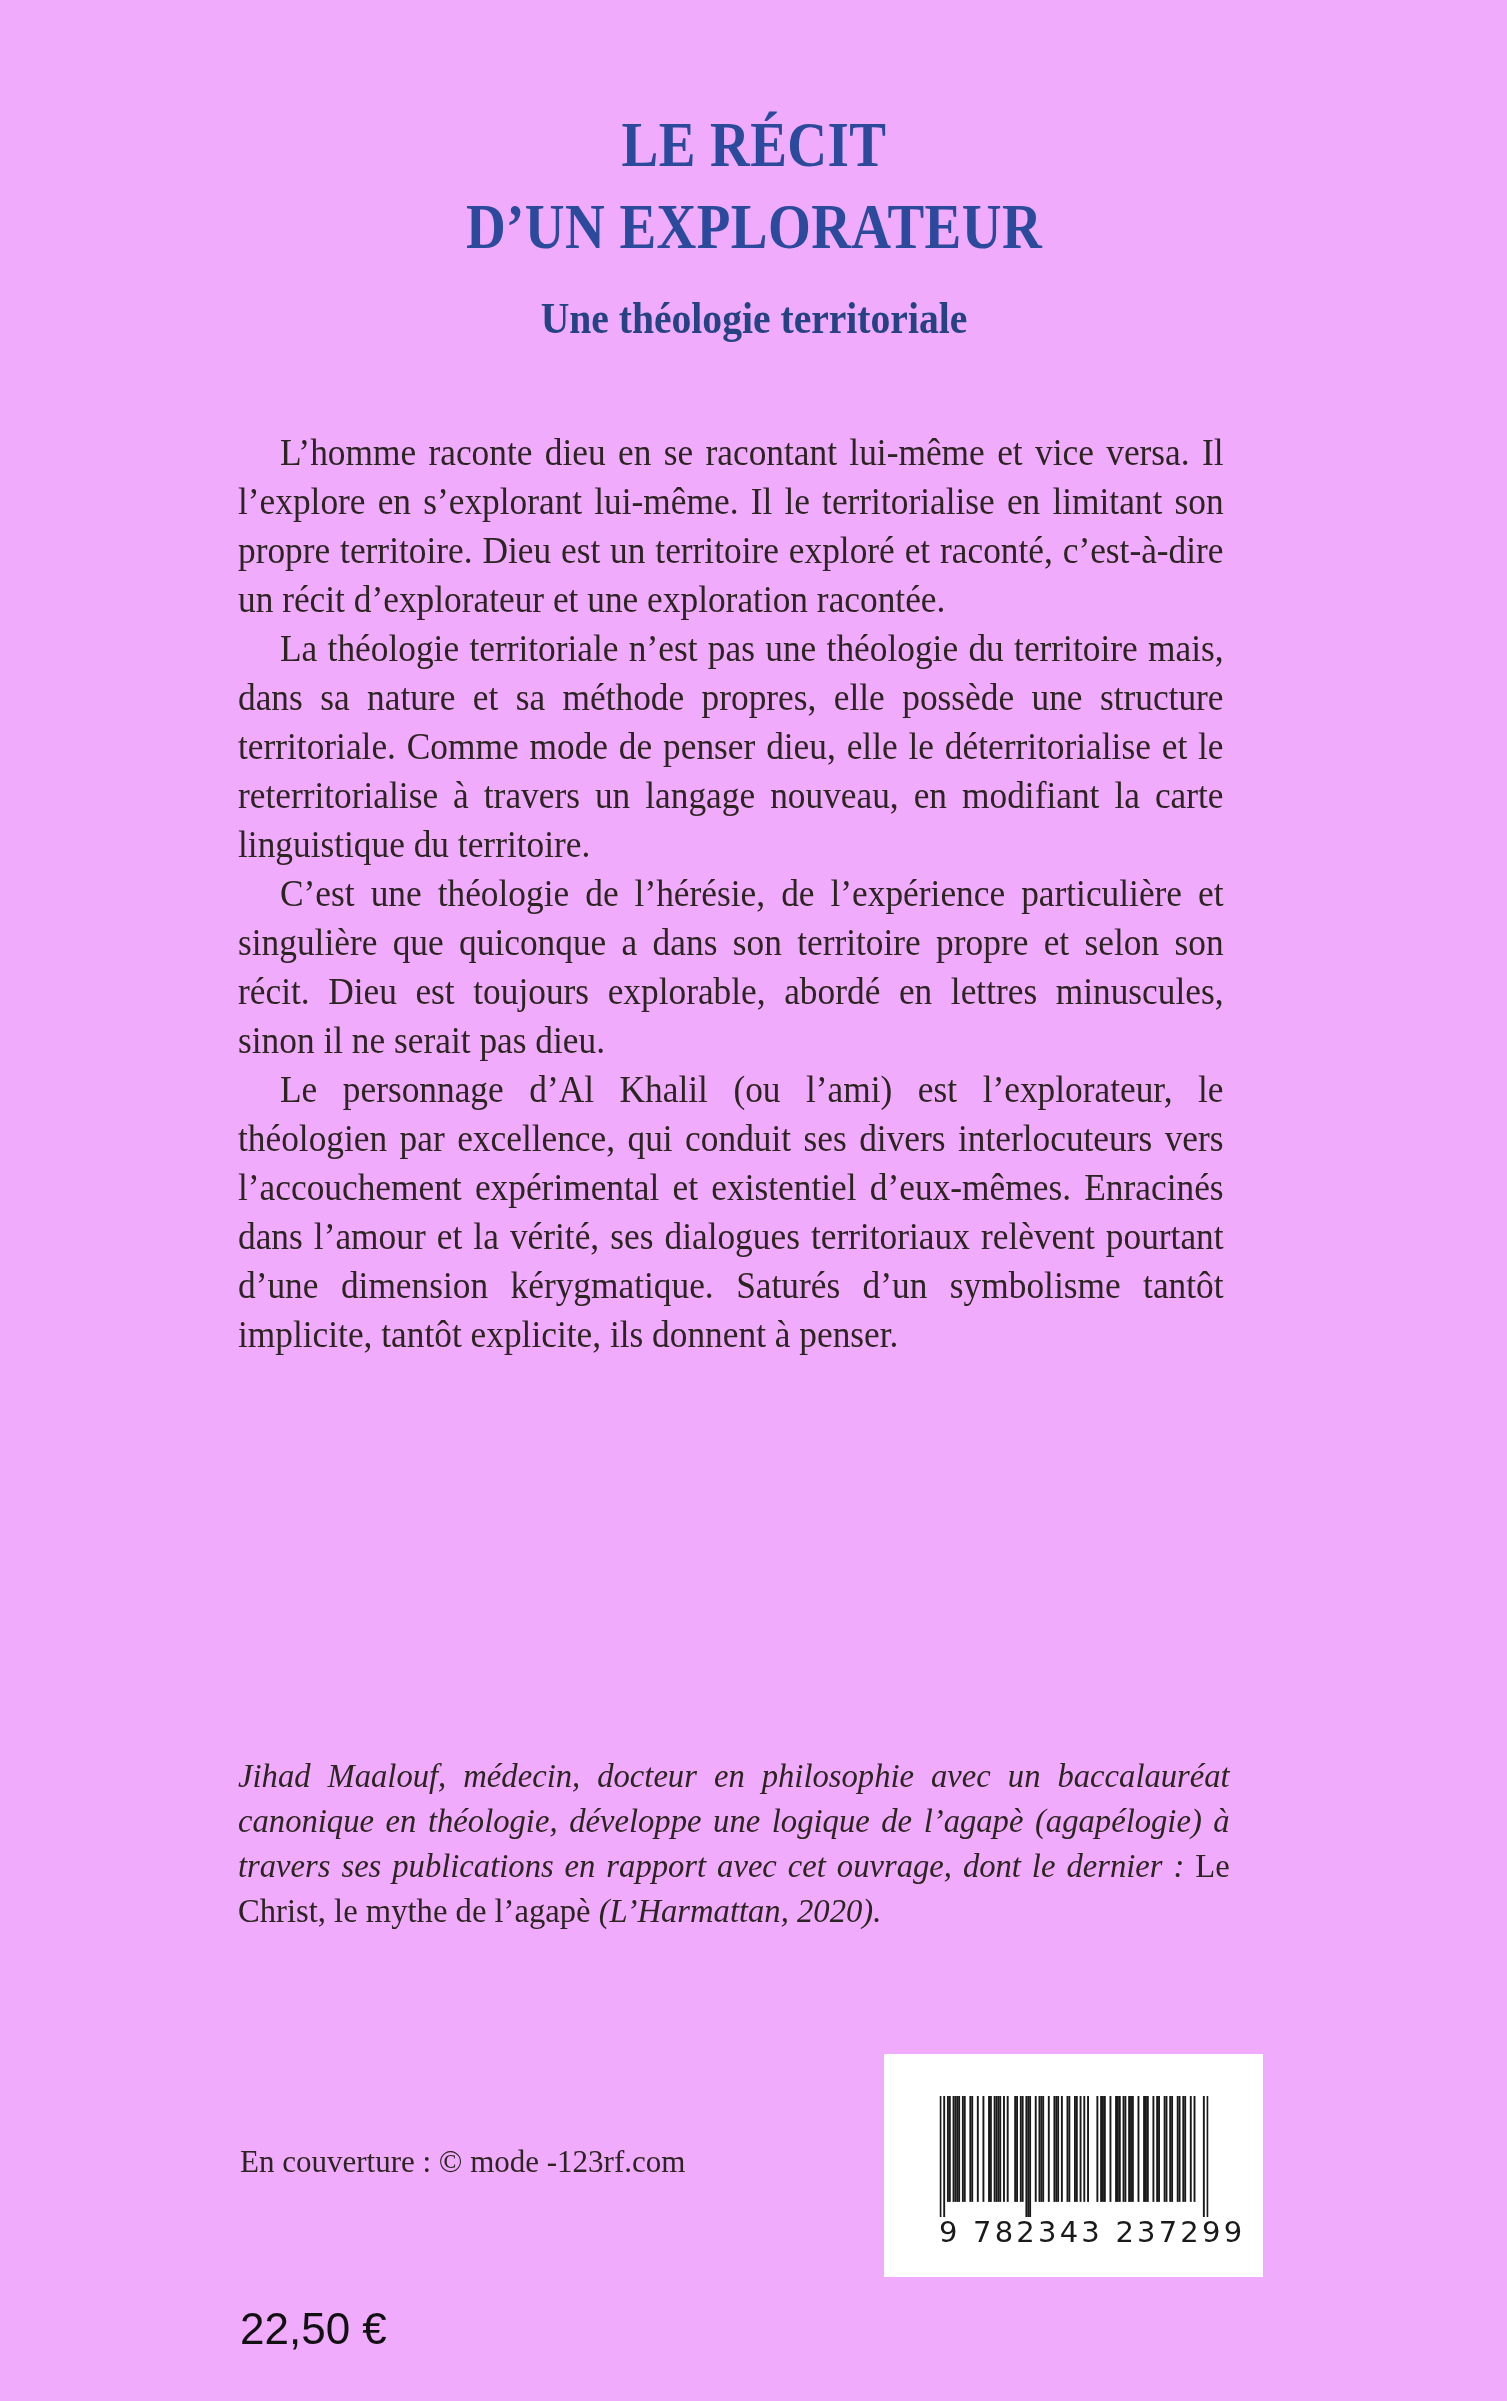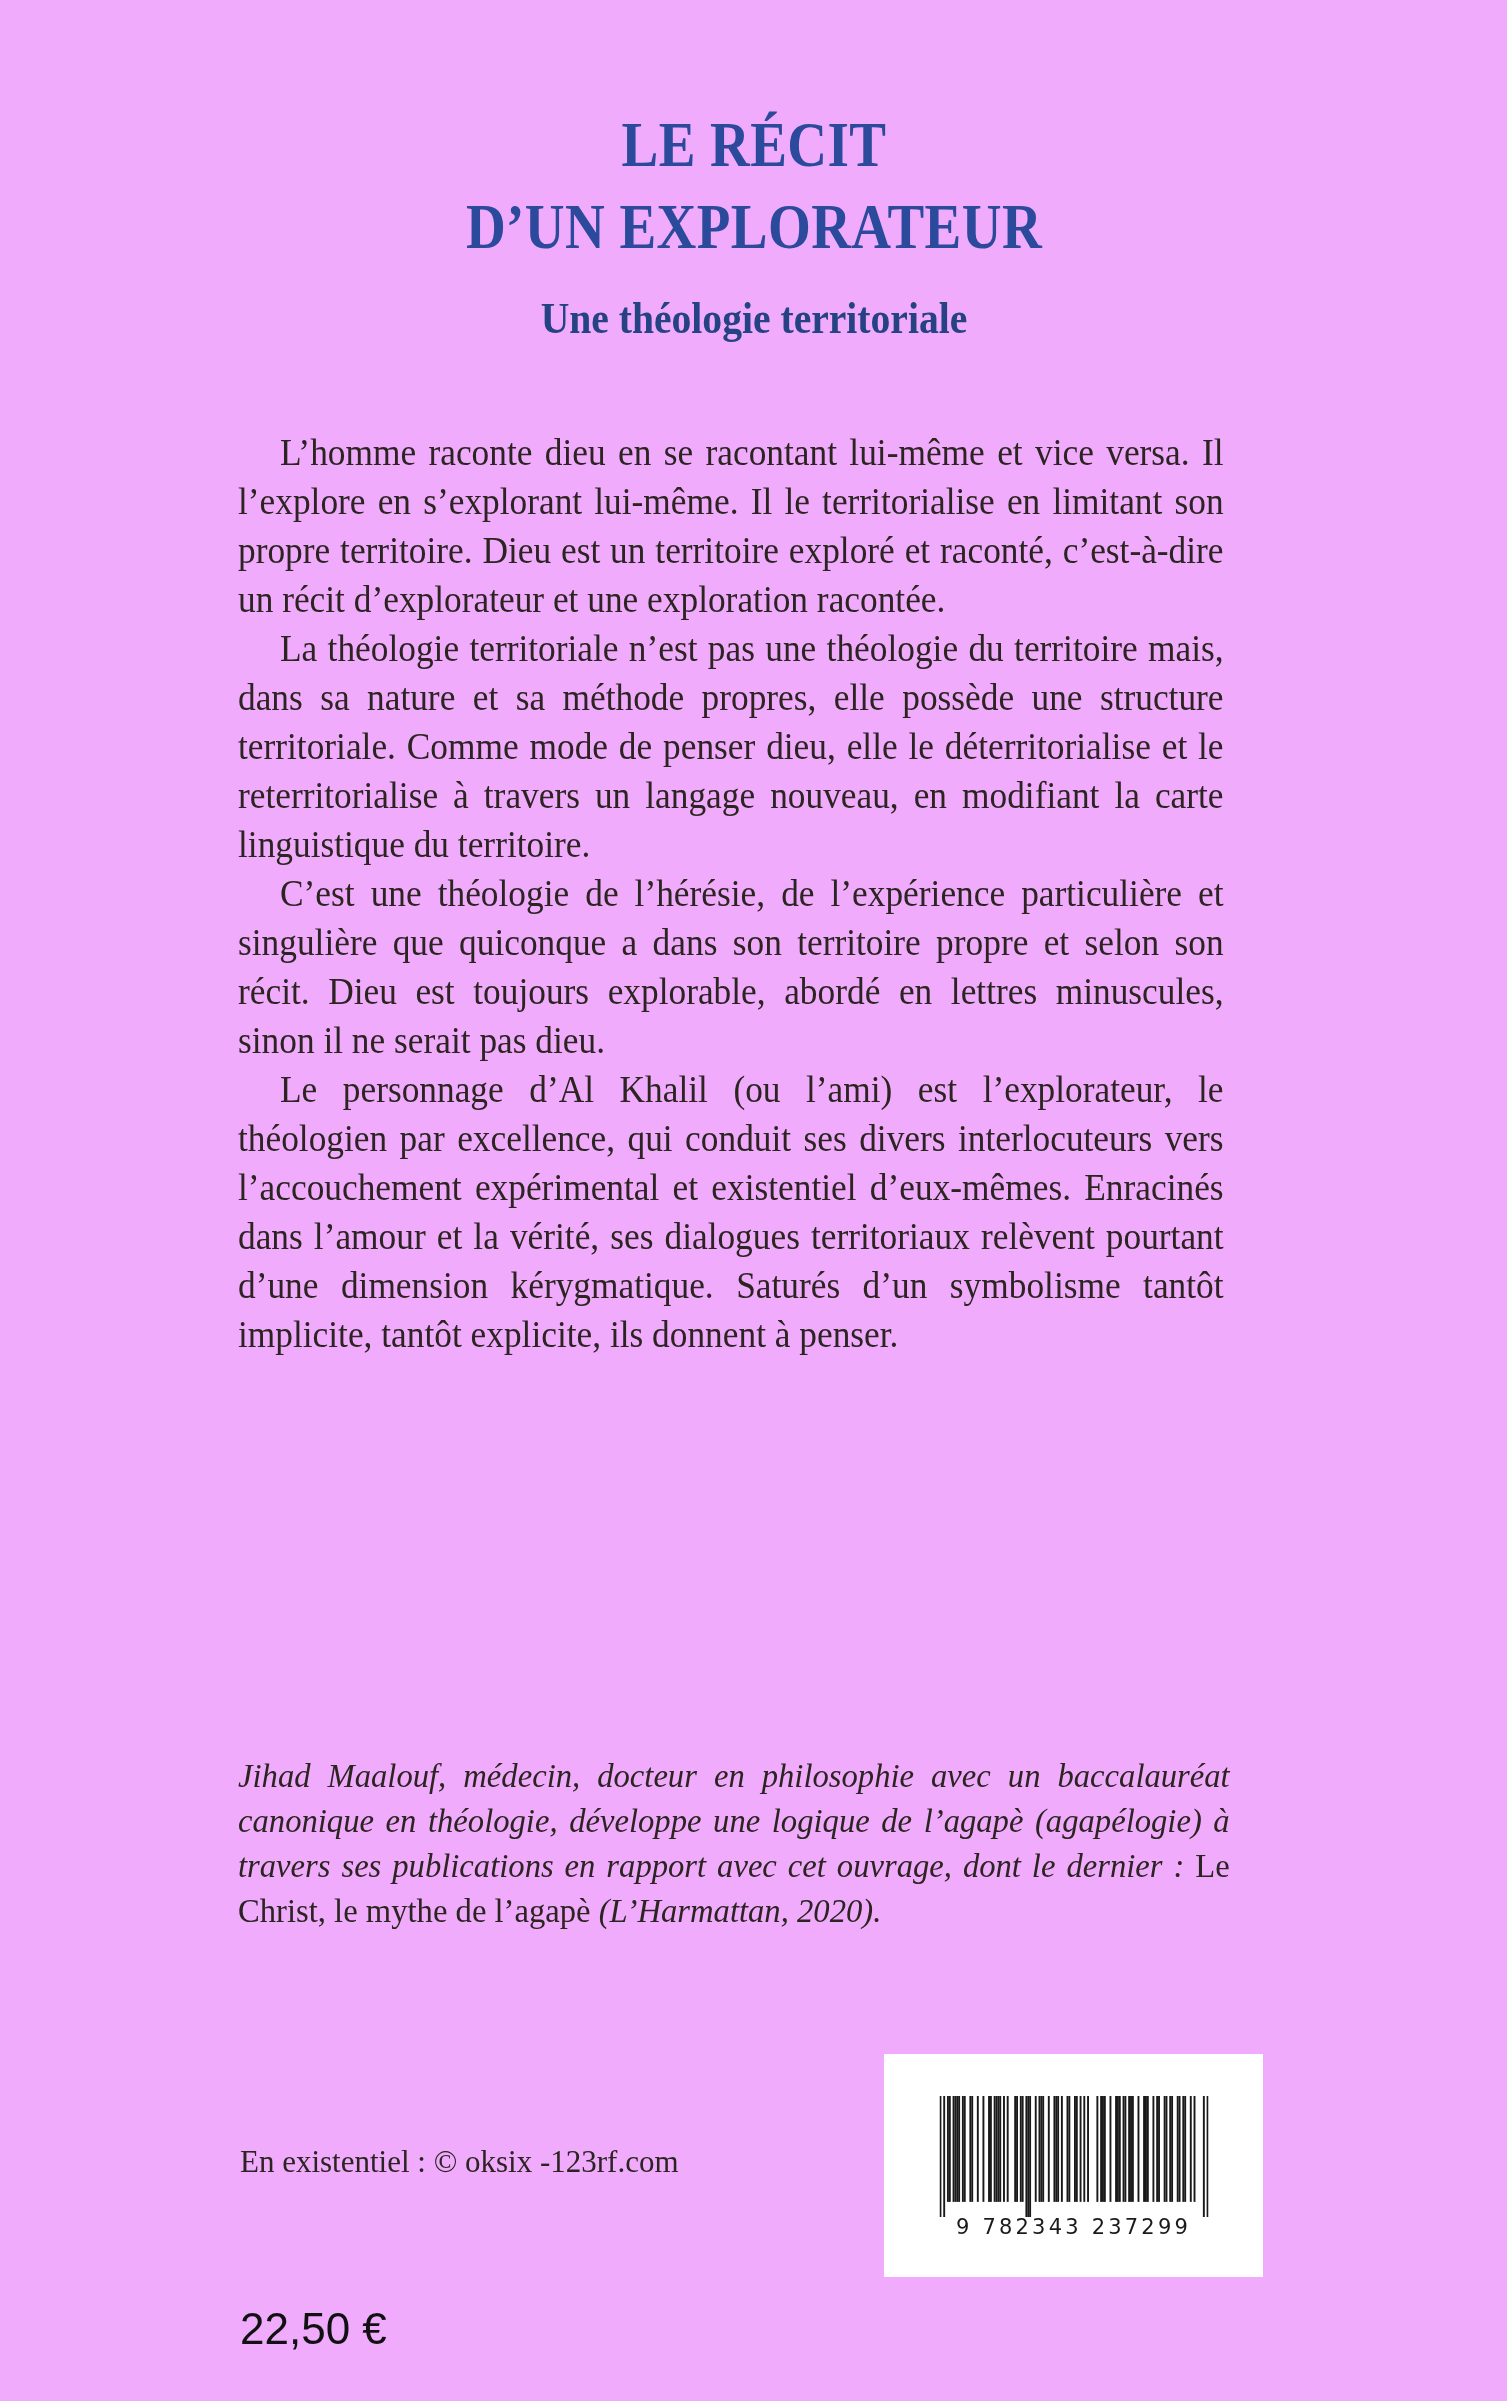--- a/index.html
+++ b/index.html
@@ -147,21 +147,21 @@
   }
   .barcode-bars {
     display: block;
     width: 269px;
     height: 121px;
   }
   .barcode-digits {
     display: block;
     margin-top: -1.9px;
     font-family: "DejaVu Sans", "Liberation Sans", sans-serif;
-    font-size: 21px;
+    font-size: 29px;
     letter-spacing: 3.2px;
     color: #1a1a1a;
     white-space: nowrap;
   }
 </style>
 </head>
 <body>
 
 <div class="cover">
 
@@ -173,21 +173,21 @@
 
   <div class="blurb">
     <p>L’homme raconte dieu en se racontant lui-même et vice versa. Il l’explore en s’explorant lui-même. Il le territorialise en limitant son propre territoire. Dieu est un territoire exploré et raconté, c’est-à-dire un récit d’explorateur et une exploration racontée.</p>
     <p>La théologie territoriale n’est pas une théologie du territoire mais, dans sa nature et sa méthode propres, elle possède une structure territoriale. Comme mode de penser dieu, elle le déterritorialise et le reterritorialise à travers un langage nouveau, en modifiant la carte linguistique du territoire.</p>
     <p>C’est une théologie de l’hérésie, de l’expérience particulière et singulière que quiconque a dans son territoire propre et selon son récit. Dieu est toujours explorable, abordé en lettres minuscules, sinon il ne serait pas dieu.</p>
     <p>Le personnage d’Al Khalil (ou l’ami) est l’explorateur, le théologien par excellence, qui conduit ses divers interlocuteurs vers l’accouchement expérimental et existentiel d’eux-mêmes. Enracinés dans l’amour et la vérité, ses dialogues territoriaux relèvent pourtant d’une dimension kérygmatique. Saturés d’un symbolisme tantôt implicite, tantôt explicite, ils donnent à penser.</p>
   </div>
 
   <div class="bio"><span>Jihad Maalouf, médecin, docteur en philosophie avec un baccalauréat canonique en théologie, développe une logique de l’agapè (agapélogie) à travers ses publications en rapport avec cet ouvrage, dont le dernier : </span><span class="work-title">Le Christ, le mythe de l’agapè</span><span> (L’Harmattan, 2020).</span></div>
 
-  <div class="cover-credit">En existentiel : © oksix -123rf.com</div>
+  <div class="cover-credit">En couverture : © mode -123rf.com</div>
 
 
   <div class="price">22,50 €</div>
 
   <div class="barcode-box">
     <div class="barcode-inner">
       <svg class="barcode-bars" id="barcode-svg" viewBox="0 0 284 128" preserveAspectRatio="none" aria-hidden="true">
           <rect x="0.000" y="0" width="2.012" height="128" fill="#1a1a1a"></rect>
           <rect x="3.944" y="0" width="2.012" height="128" fill="#1a1a1a"></rect>
           <rect x="7.889" y="0" width="2.012" height="112" fill="#1a1a1a"></rect>

